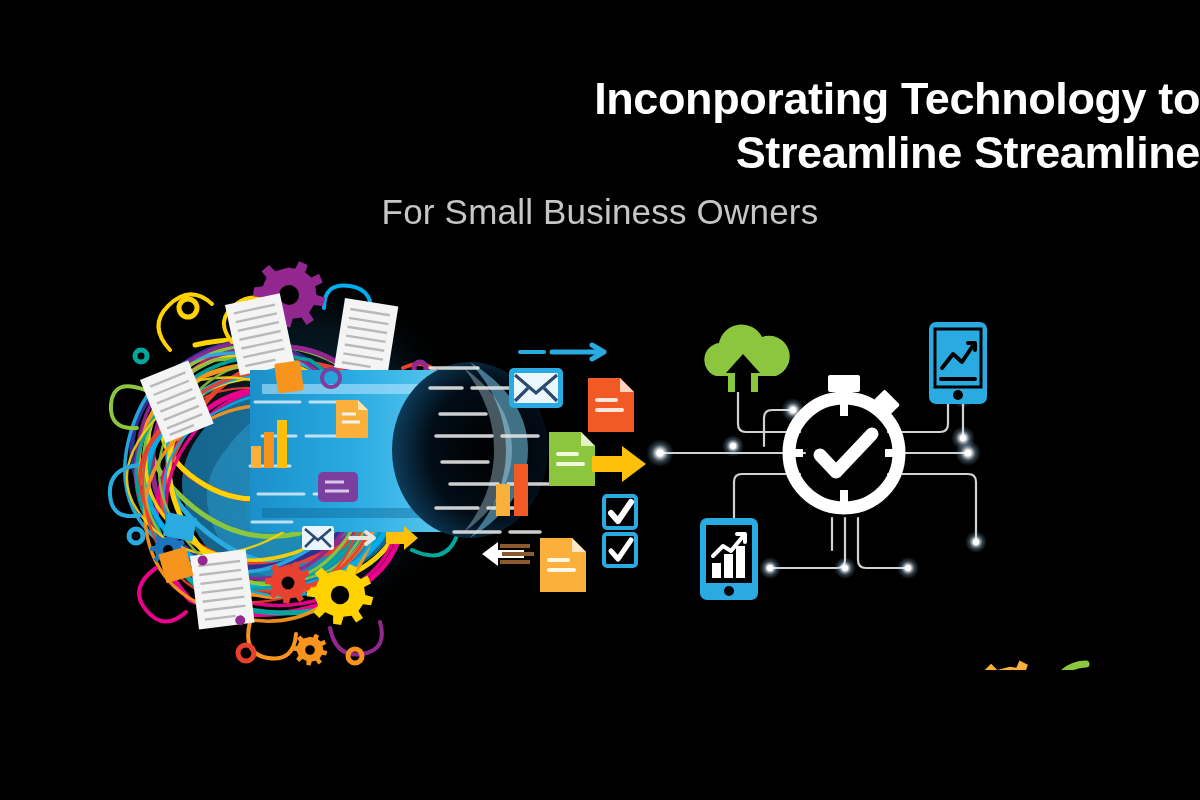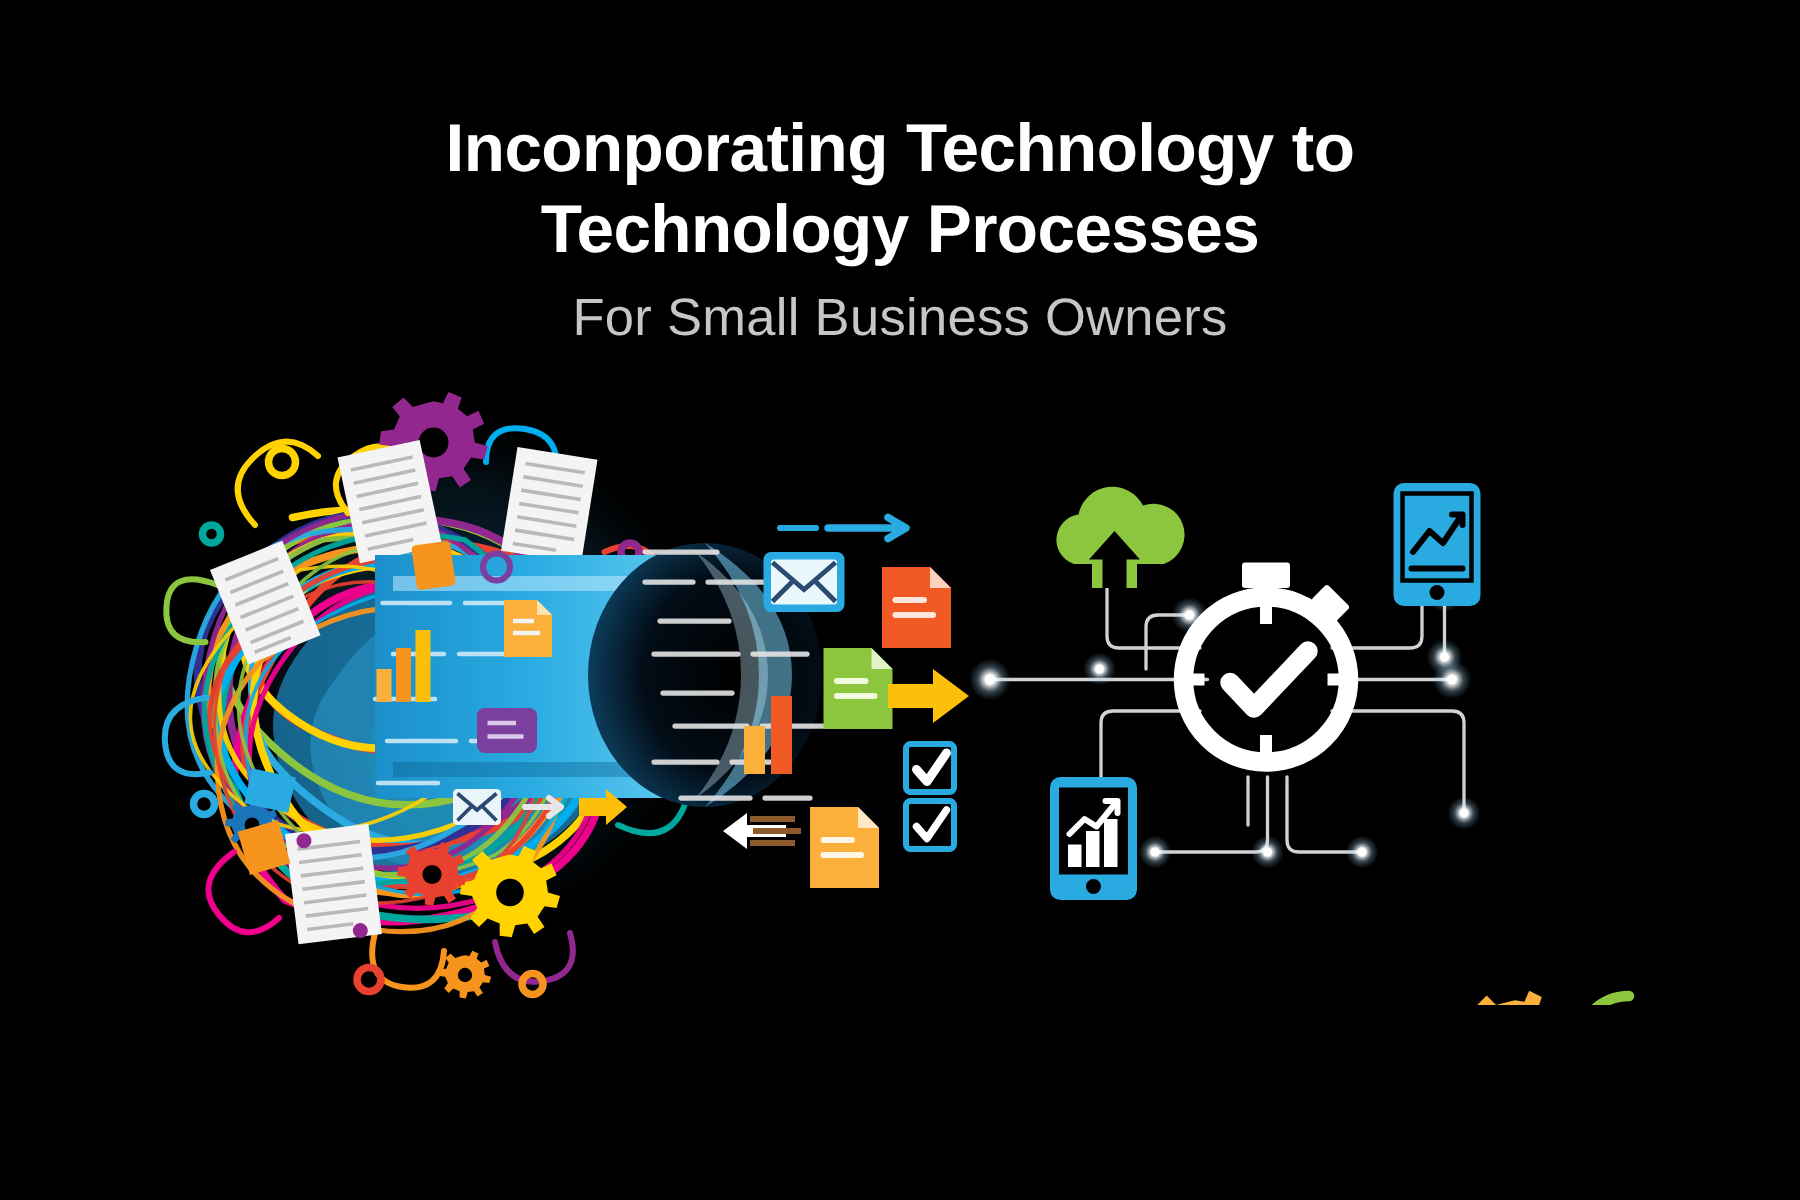--- a/index.html
+++ b/index.html
@@ -28,20 +28,21 @@
     pointer-events: none;
   }
   .title-line {
     display: block;
     color: #ffffff;
     font-family: "Liberation Sans", sans-serif;
     font-weight: bold;
     font-size: 45px;
     line-height: 54px;
     letter-spacing: -0.4px;
+    text-align: right;
   }
   .subtitle {
     display: block;
     margin-top: 16px;
     color: #c6c6c6;
     font-family: "Liberation Sans", sans-serif;
     font-weight: normal;
     font-size: 35px;
     line-height: 32px;
     letter-spacing: 0.2px;
@@ -59,21 +60,21 @@
     display: block;
   }
 </style>
 </head>
 <body>
 
 <div id="poster">
 
   <div class="heading">
     <span class="title-line">Inconporating Technology to</span>
-    <span class="title-line">Technology Processes</span>
+    <span class="title-line">Streamline Streamline</span>
     <span class="subtitle">For Small Business Owners</span>
   </div>
 
   <div class="art">
     <svg width="1200" height="420" viewBox="0 0 1200 420" xmlns="http://www.w3.org/2000/svg">
       <defs>
 
         <linearGradient id="funnelBody" x1="0" y1="0" x2="1" y2="0">
           <stop offset="0%" stop-color="#1b8fc9"></stop>
           <stop offset="35%" stop-color="#29abe2"></stop>

